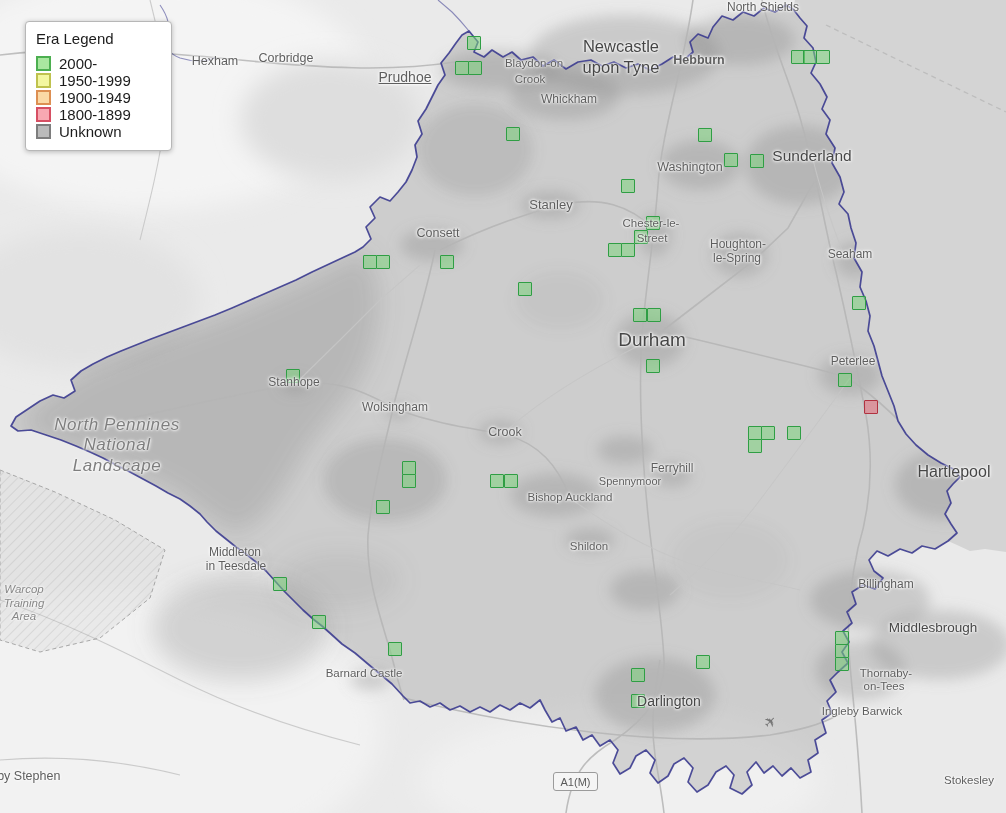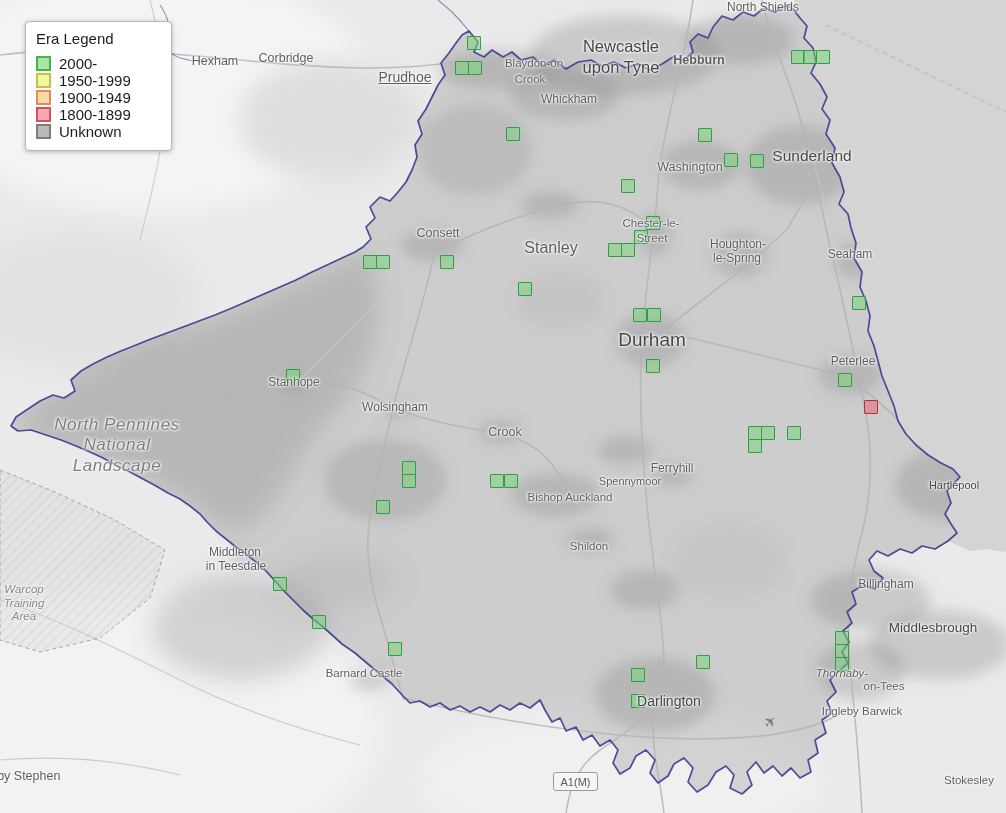--- a/index.html
+++ b/index.html
@@ -203,44 +203,44 @@
       <div class="map-label town" style="left: 286px; top: 58px; font-size: 12.5px;">Corbridge</div>
       <div class="map-label town" style="left: 405px; top: 77px; font-size: 14px; text-decoration: underline;">Prudhoe</div>
       <div class="map-label city" style="left: 621px; top: 46px; font-size: 16.5px;">Newcastle</div>
       <div class="map-label city" style="left: 621px; top: 67px; font-size: 16.5px;">upon Tyne</div>
       <div class="map-label town" style="left: 534px; top: 63px; font-size: 11.5px;">Blaydon-on</div>
       <div class="map-label town" style="left: 530px; top: 79px; font-size: 11.5px;">Crook</div>
       <div class="map-label town" style="left: 569px; top: 99px; font-size: 12px;">Whickham</div>
       <div class="map-label town" style="left: 699px; top: 60px; font-size: 12.5px; font-weight: bold;">Hebburn</div>
       <div class="map-label city" style="left: 812px; top: 156px; font-size: 15.5px;">Sunderland</div>
       <div class="map-label town" style="left: 690px; top: 167px; font-size: 12.5px;">Washington</div>
-      <div class="map-label town" style="left: 551px; top: 204px; font-size: 16px; margin-top: 44px;">Stanley</div>
+      <div class="map-label town" style="left: 551px; top: 204px; font-size: 13px;">Stanley</div>
       <div class="map-label town" style="left: 651px; top: 223px; font-size: 11.5px;">Chester-le-</div>
       <div class="map-label town" style="left: 652px; top: 238px; font-size: 11.5px;">Street</div>
       <div class="map-label town" style="left: 738px; top: 244px; font-size: 12px;">Houghton-</div>
       <div class="map-label town" style="left: 737px; top: 258px; font-size: 12px;">le-Spring</div>
       <div class="map-label town" style="left: 850px; top: 254px; font-size: 12px;">Seaham</div>
       <div class="map-label town" style="left: 438px; top: 233px; font-size: 12.5px;">Consett</div>
       <div class="map-label city" style="left: 652px; top: 340px; font-size: 19px;">Durham</div>
       <div class="map-label town" style="left: 853px; top: 361px; font-size: 12px;">Peterlee</div>
       <div class="map-label town" style="left: 294px; top: 382px; font-size: 12px;">Stanhope</div>
       <div class="map-label town" style="left: 395px; top: 407px; font-size: 12px;">Wolsingham</div>
       <div class="map-label town" style="left: 505px; top: 432px; font-size: 12.5px;">Crook</div>
       <div class="map-label town" style="left: 630px; top: 461px; font-size: 11px; margin-top: 20px;">Spennymoor</div>
       <div class="map-label town" style="left: 672px; top: 468px; font-size: 12px;">Ferryhill</div>
-      <div class="map-label city" style="left: 954px; top: 472px; font-size: 11px; margin-top: 13px;">Hartlepool</div>
+      <div class="map-label city" style="left: 954px; top: 472px; font-size: 16px;">Hartlepool</div>
       <div class="map-label town" style="left: 570px; top: 497px; font-size: 11.5px;">Bishop Auckland</div>
       <div class="map-label town" style="left: 589px; top: 546px; font-size: 11.5px;">Shildon</div>
       <div class="map-label town" style="left: 235px; top: 552px; font-size: 12px;">Middleton</div>
       <div class="map-label town" style="left: 236px; top: 566px; font-size: 12px;">in Teesdale</div>
       <div class="map-label town" style="left: 886px; top: 584px; font-size: 12px;">Billingham</div>
       <div class="map-label city" style="left: 933px; top: 627px; font-size: 13.5px;">Middlesbrough</div>
       <div class="map-label town" style="left: 364px; top: 673px; font-size: 11.5px;">Barnard Castle</div>
       <div class="map-label city" style="left: 669px; top: 701px; font-size: 14px;">Darlington</div>
-      <div class="map-label town" style="left: 842px; top: 673px; font-size: 11.5px; font-style: italic;">Thornaby-</div>
+      <div class="map-label town" style="left: 886px; top: 673px; font-size: 11.5px;">Thornaby-</div>
       <div class="map-label town" style="left: 884px; top: 686px; font-size: 11.5px;">on-Tees</div>
       <div class="map-label town" style="left: 862px; top: 711px; font-size: 11.5px;">Ingleby Barwick</div>
       <div class="map-label town" style="left: 969px; top: 780px; font-size: 11.5px;">Stokesley</div>
       <div class="map-label town" style="left: 18px; top: 776px; font-size: 12.5px;">Kirkby Stephen</div>
       <div class="map-label landscape" style="left: 117px; top: 425px; font-size: 17px;">North Pennines</div>
       <div class="map-label landscape" style="left: 117px; top: 445px; font-size: 17px;">National</div>
       <div class="map-label landscape" style="left: 117px; top: 466px; font-size: 17px;">Landscape</div>
       <div class="map-label area" style="left: 24px; top: 589px; font-size: 11.5px;">Warcop</div>
       <div class="map-label area" style="left: 24px; top: 603px; font-size: 11.5px;">Training</div>
       <div class="map-label area" style="left: 24px; top: 616px; font-size: 11.5px;">Area</div>

